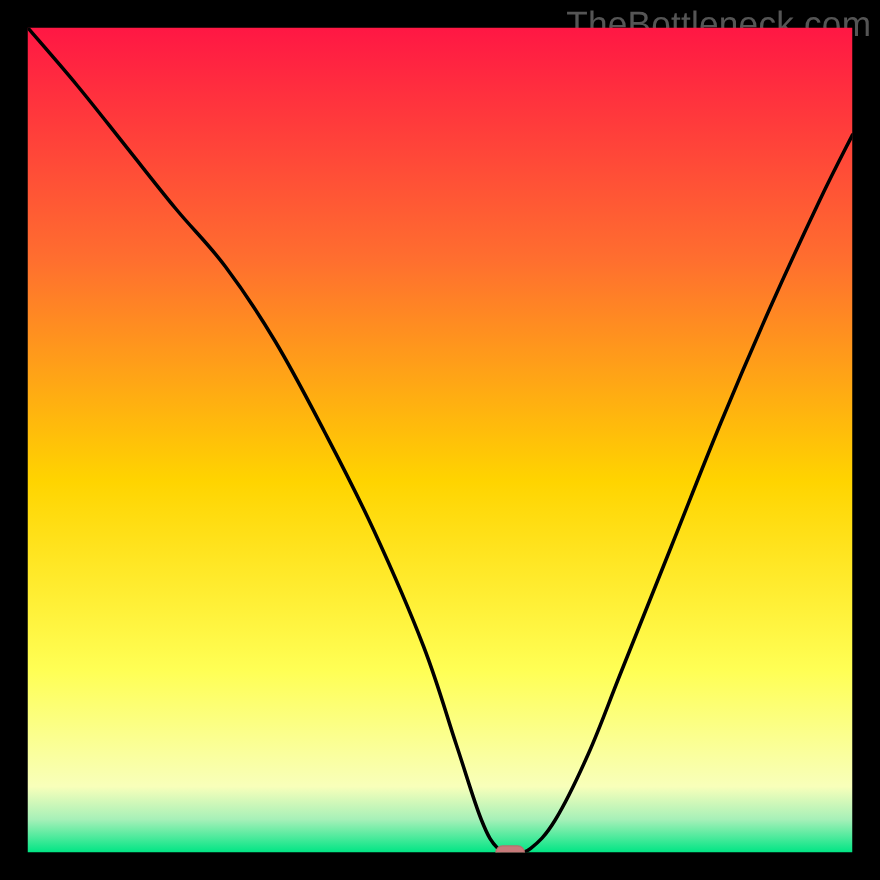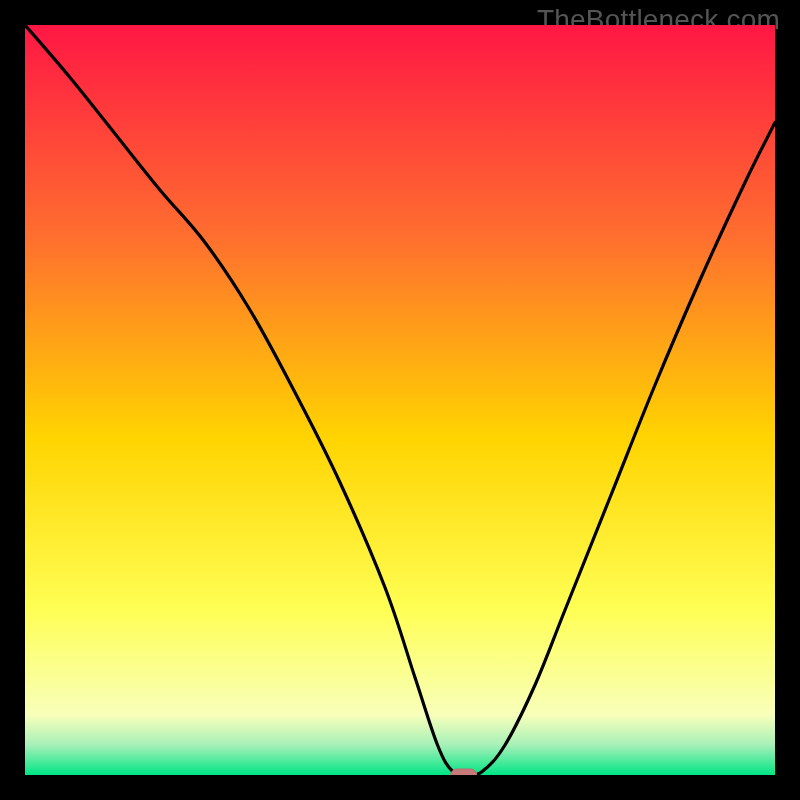--- a/index.html
+++ b/index.html
@@ -15,23 +15,23 @@
     position: absolute;
     left: 0;
     top: 0;
     width: 800px;
     height: 800px;
     background: #000;
   }
   .watermark {
     position: absolute;
     top: 4px;
-    right: 20px;
+    right: 8px;
     color: #555;
-    font-size: 28px;
+    font-size: 32px;
     font-weight: 500;
     letter-spacing: 0.2px;
   }
   .plot {
     position: absolute;
     left: 25px;
     top: 25px;
     width: 750px;
     height: 750px;
   }

